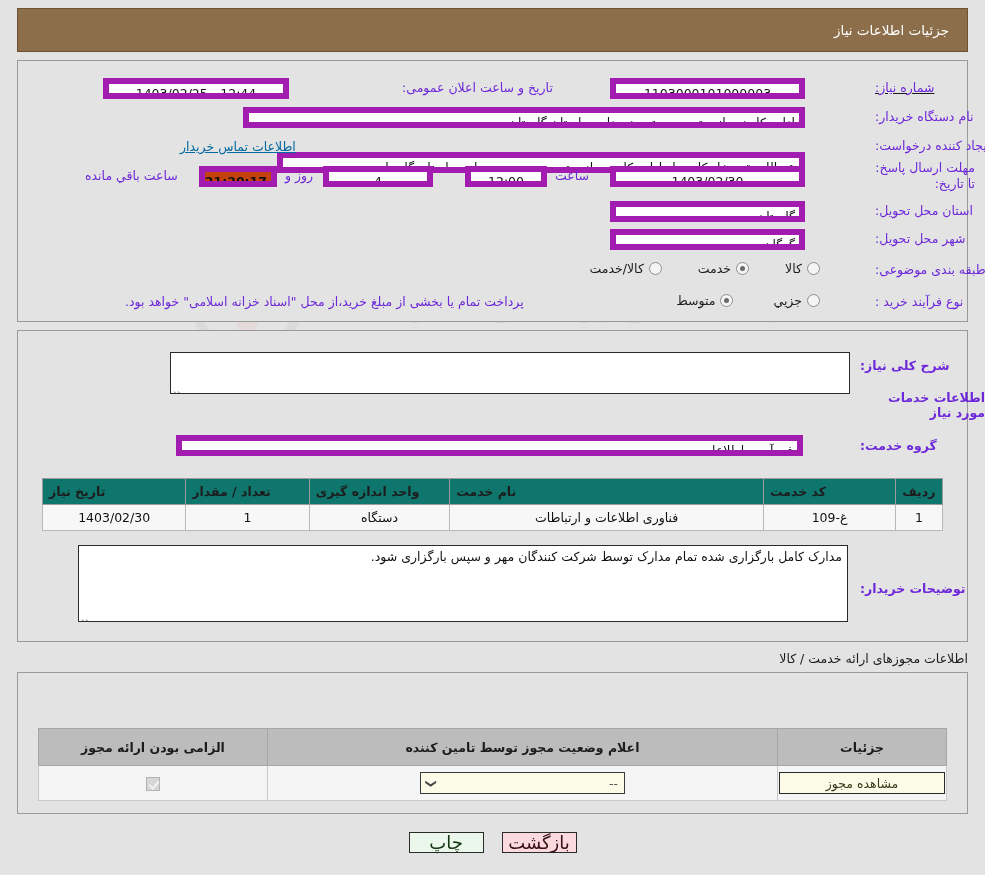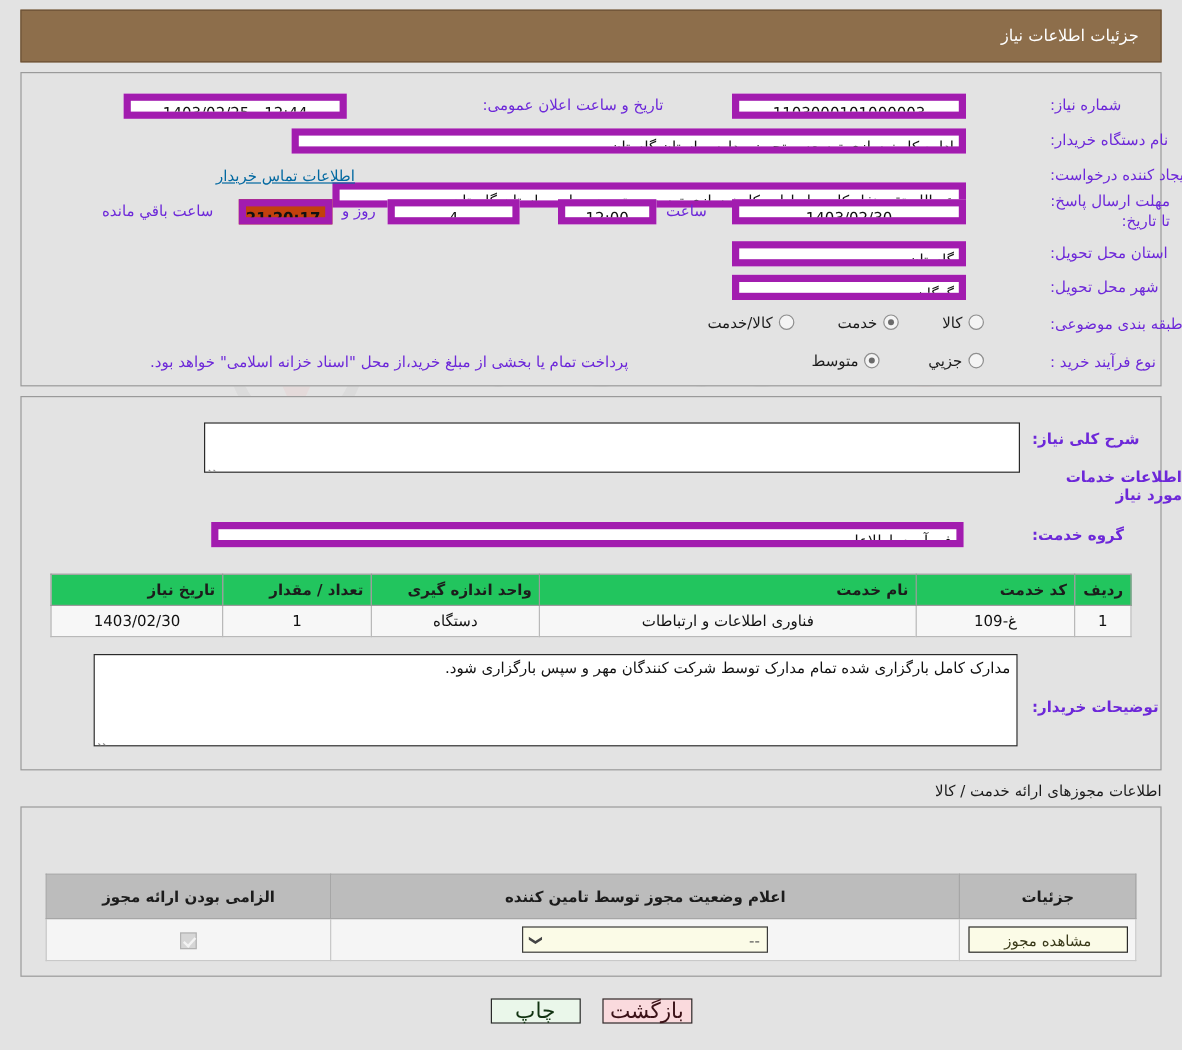--- a/index.html
+++ b/index.html
@@ -118,25 +118,25 @@
     height:1px;transform:rotate(45deg);transform-origin:left center;
   }
 
   
   table.grid{
     border-collapse:collapse;
     position:absolute;
     font-size:12.5px;
   }
   table.grid th{
-    background:#22c55e;
+    background:#0f766e;
     border:1px solid #9b9b9b;
     font-weight:bold;color:#1c1c1c;
     height:25px;padding:0 6px;
-    text-align:right;
+    text-align:left;
     white-space:nowrap;
   }
   table.grid td{
     background:#f7f7f7;
     border:1px solid #b9b9b9;
     height:25px;padding:0 6px;
     text-align:center;color:#111;
     white-space:nowrap;
   }
   td.svc-name{color:#8a5a1a;}
@@ -168,21 +168,21 @@
     width:205px;height:22px;box-sizing:border-box;
     border:1px solid #3a3a3a;background:#fbfbe7;
     display:inline-flex;align-items:center;
     justify-content:space-between;
     padding:0 6px;font-size:12.5px;color:#333;
     direction:ltr;
   }
   .sel .caret{font-size:11px;color:#444;}
   .sel .val{flex:1;text-align:right;padding-left:6px;color:#555;}
   .btn-view{
-    width:133px;height:22px;box-sizing:border-box;
+    width:166px;height:22px;box-sizing:border-box;
     border:1px solid #2a2a2a;background:#fbfbe7;
     font-size:12.5px;color:#3a3a1a;
     display:inline-flex;align-items:center;justify-content:center;
     cursor:pointer;
   }
 
   
   .sec-label{
     position:absolute;font-size:12.5px;color:#1c1c1c;
   }
@@ -216,21 +216,21 @@
     </span>
   </div>
 </div>
 
 <div class="page-header">
   <span class="title">جزئیات اطلاعات نیاز</span>
 </div>
 
 <div class="panel panel-top"></div>
 
-<div class="row" style="left:875px;top:80px;z-index:3;">
+<div class="row" style="left:875px;top:80px;z-index:3;text-decoration:underline;">
   <span class="lbl">شماره نیاز:</span>
 </div>
 <div class="fld center" style="position:absolute;left:610px;top:78px;width:195px;z-index:3;">1103000101000003</div>
 
 <div class="row" style="left:402px;top:80px;z-index:3;">
   <span class="lbl">تاریخ و ساعت اعلان عمومی:</span>
 </div>
 <div class="fld center" style="position:absolute;left:103px;top:78px;width:186px;z-index:3;">12:44 - 1403/02/25</div>
 
 <div class="row" style="left:875px;top:109px;z-index:3;">

